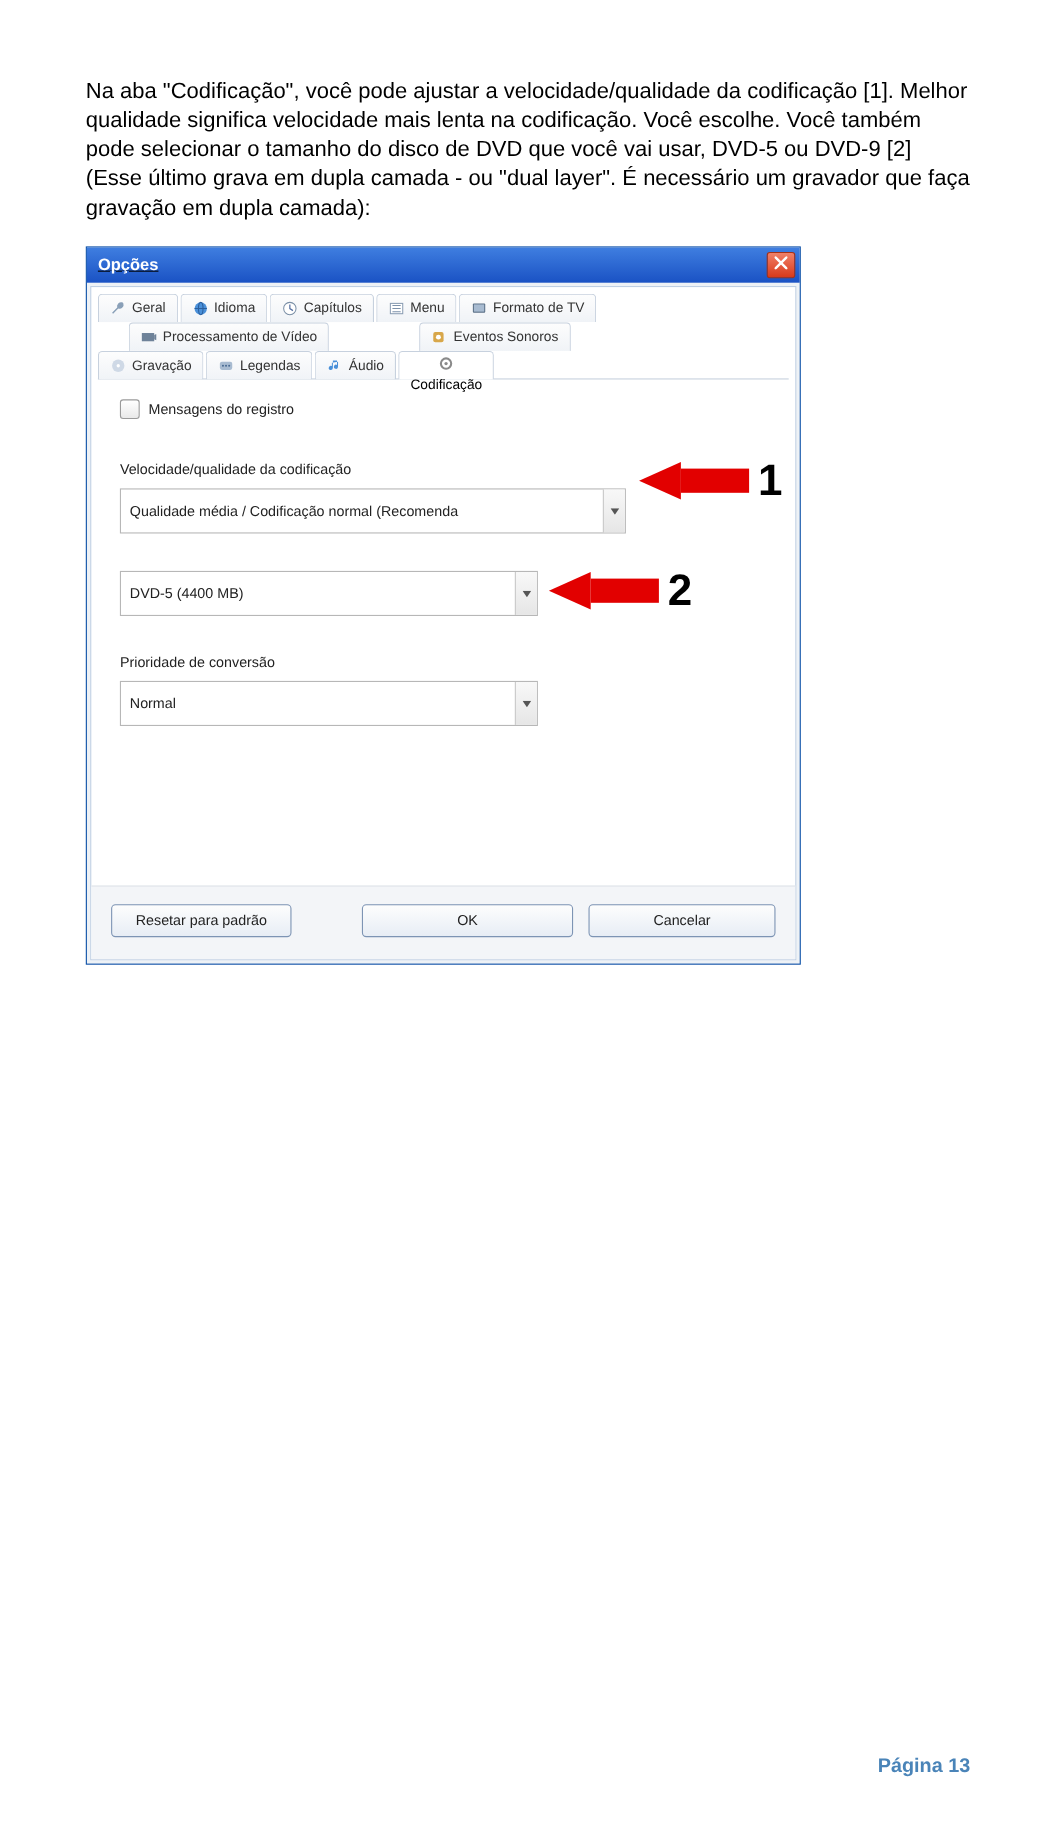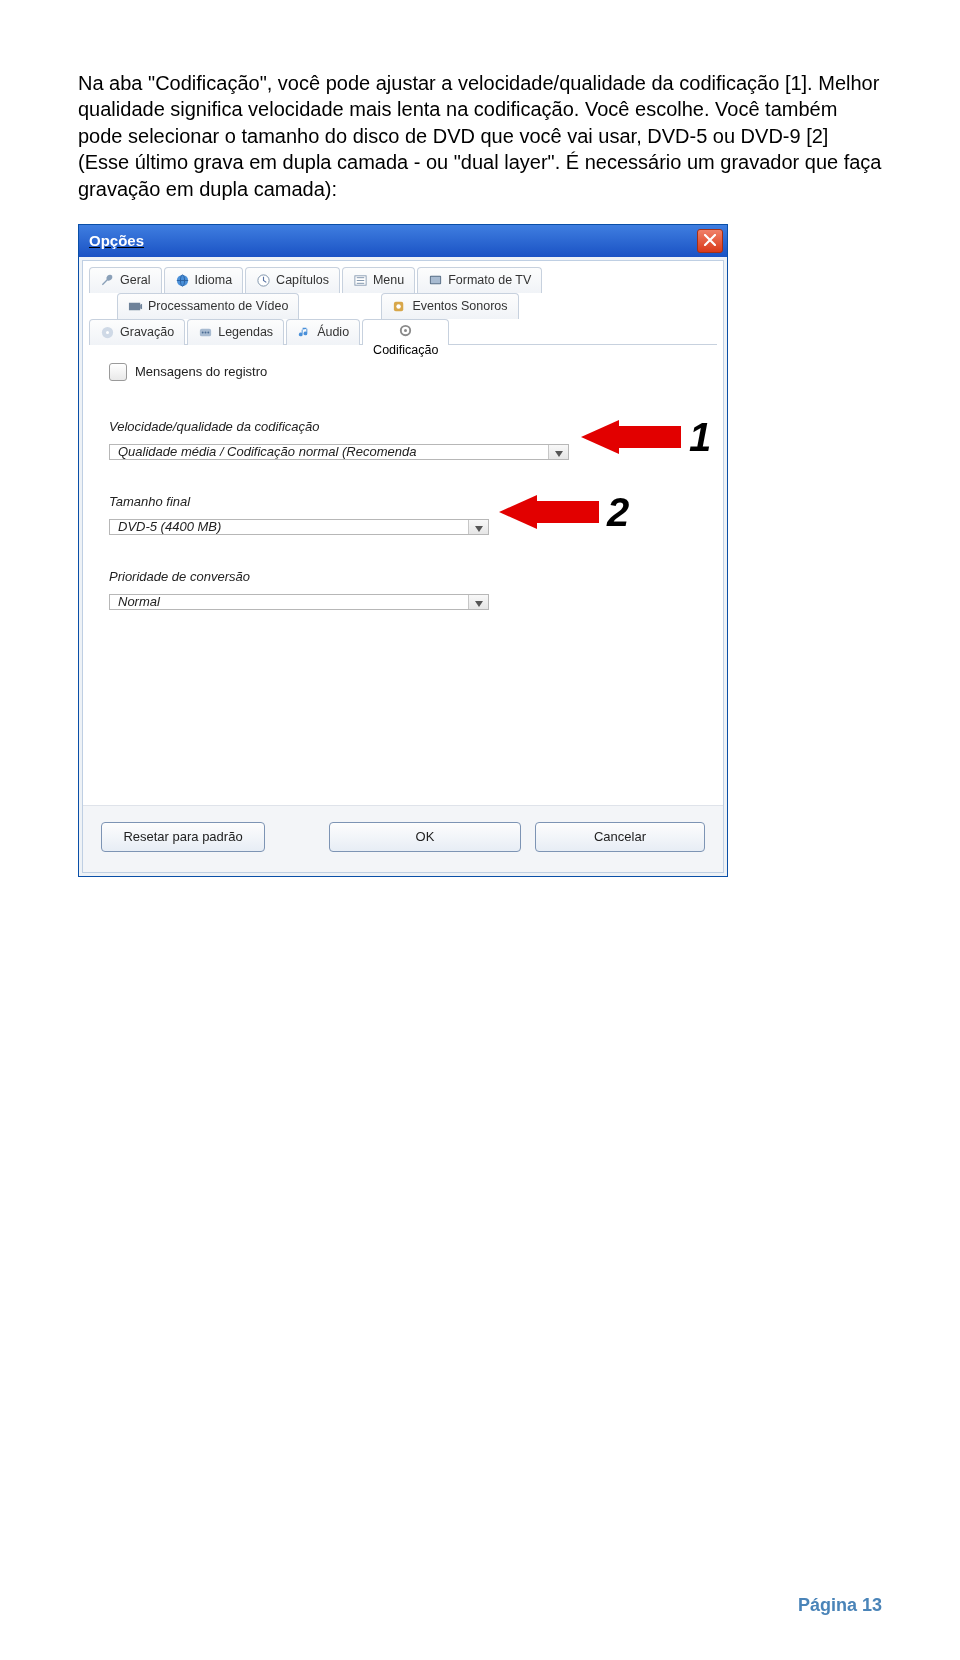--- a/index.html
+++ b/index.html
@@ -23,23 +23,23 @@
   .tab.active { background: #fff; color: #000; flex-direction: column; }
   .tab-icon { width: 15px; height: 15px; display: inline-block; }
   .tab-icon svg { width: 15px; height: 15px; }
   .tabstrip-border { border-bottom: 1px solid #c7d1de; margin-top: -1px; }
 
   .form-area { padding: 18px 26px 22px 26px; min-height: 460px; }
   .checkbox-row { display: flex; align-items: center; gap: 8px; margin-bottom: 38px; }
   .chk { width: 18px; height: 18px; border: 1px solid #9a9a9a; border-radius: 3px; background: linear-gradient(#fff,#e9e9e9); }
   .chk-label, .sect-label { font-size: 13px; color: #222; }
   .sect-label { margin-bottom: 10px; display: block; }
-  .field-group { margin-bottom: 34px; position: relative; font-style: italic; }
-
-  .combo { display: flex; height: 16px; background: #fff; border: 1px solid #b7b7b7; }
+  .field-group { margin-bottom: 34px; position: relative; }
+
+  .combo { display: flex; height: 41px; background: #fff; border: 1px solid #b7b7b7; }
   .combo.wide { width: 460px; }
   .combo.med { width: 380px; }
   .combo-input { flex: 1; padding: 0 8px; display: flex; align-items: center; font-size: 13px; color: #222; }
   .combo-btn { width: 20px; border-left: 1px solid #c7c7c7; background: linear-gradient(#f8f8f8,#e6e6e6); display: flex; align-items: center; justify-content: center; }
   .combo-btn svg { width: 8px; height: 6px; }
 
   
   .arrow-wrap { position: absolute; top: -4px; display: flex; align-items: center; }
   .arrow-wrap.a1 { left: 472px; }
   .arrow-wrap.a2 { left: 390px; }
@@ -182,21 +182,20 @@
             <div class="arrow-wrap a1">
               <div class="red-arrow">
                   <div class="head"></div>
                   <div class="shaft"></div>
                 </div>
               <span class="arrow-num">1</span>
             </div>
           </div>
 
           <div class="field-group">
-            <span class="sect-label">Tamanho final</span>
             <div class="combo med">
               <div class="combo-input">DVD-5 (4400 MB)</div>
               <div class="combo-btn">
                 <span><svg viewBox="0 0 8 6">
                       <path d="M0 0h8L4 6z" fill="#555"></path>
                     </svg></span>
               </div>
             </div>
             <div class="arrow-wrap a2">
               <div class="red-arrow">

